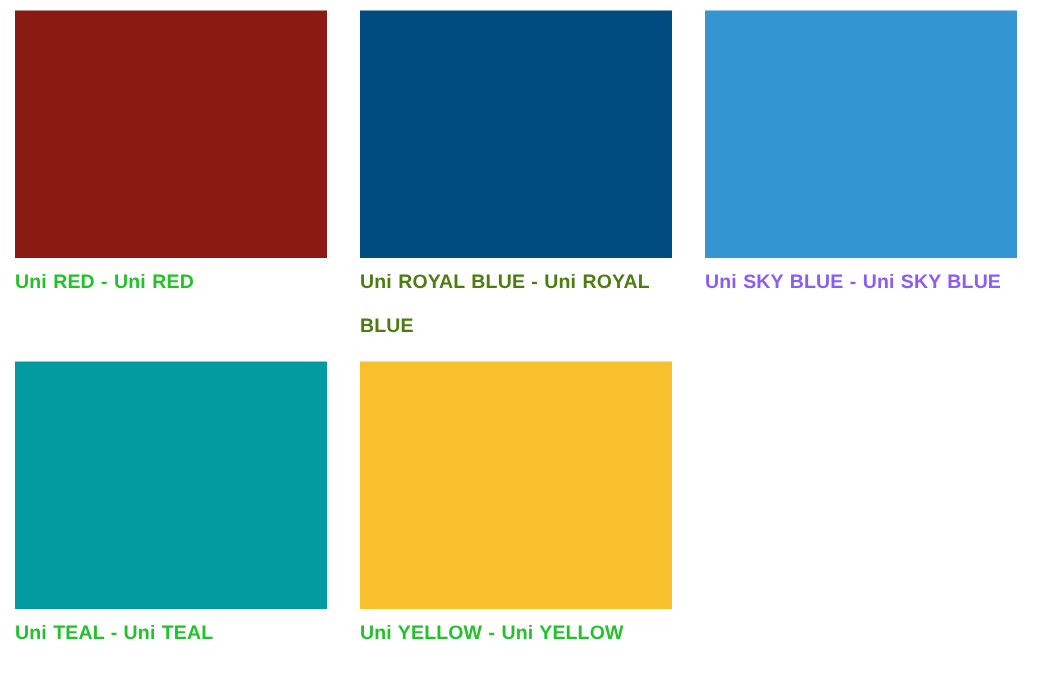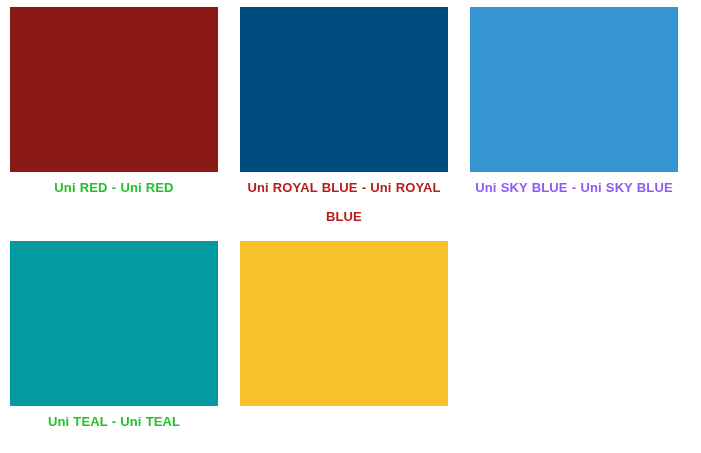--- a/index.html
+++ b/index.html
@@ -21,21 +21,20 @@
     box-sizing: border-box;
     display: flex;
     flex-wrap: wrap;
     align-content: flex-start;
   }
   .swatch-cell {
     width: 208px;
     margin-right: 22px;
     margin-bottom: 10px;
     box-sizing: border-box;
-    text-align: center;
   }
   .swatch-cell:nth-child(3n) {
     margin-right: 0;
   }
   .swatch-chip {
     width: 208px;
     height: 165px;
     display: block;
   }
   .swatch-label {
@@ -59,30 +58,31 @@
 
 <div class="swatch-grid">
 
   <div class="swatch-cell">
     <span class="swatch-chip" style="background-color: rgb(138, 26, 19);"></span>
     <span class="swatch-label" style="color: rgb(34, 195, 42);">Uni RED - Uni RED</span>
   </div>
 
   <div class="swatch-cell">
     <span class="swatch-chip" style="background-color: rgb(0, 75, 127);"></span>
-    <span class="swatch-label" style="color: #b91c1c;">Uni ROYAL BLUE - Uni ROYAL BLUE</span>
+    <span class="swatch-label" style="color: #4d7c0f;">Uni ROYAL BLUE - Uni ROYAL BLUE</span>
   </div>
 
   <div class="swatch-cell">
     <span class="swatch-chip" style="background-color: rgb(53, 148, 210);"></span>
     <span class="swatch-label" style="color: #8b5cf6;">Uni SKY BLUE - Uni SKY BLUE</span>
   </div>
 
   <div class="swatch-cell row2">
     <span class="swatch-chip" style="background-color: rgb(3, 155, 160);"></span>
     <span class="swatch-label" style="color: rgb(34, 195, 42);">Uni TEAL - Uni TEAL</span>
   </div>
 
   <div class="swatch-cell row2">
     <span class="swatch-chip" style="background-color: rgb(249, 192, 46);"></span>
+    <span class="swatch-label" style="color: rgb(34, 195, 42);">Uni YELLOW - Uni YELLOW</span>
   </div>
 
 </div>
 
 </body></html>

